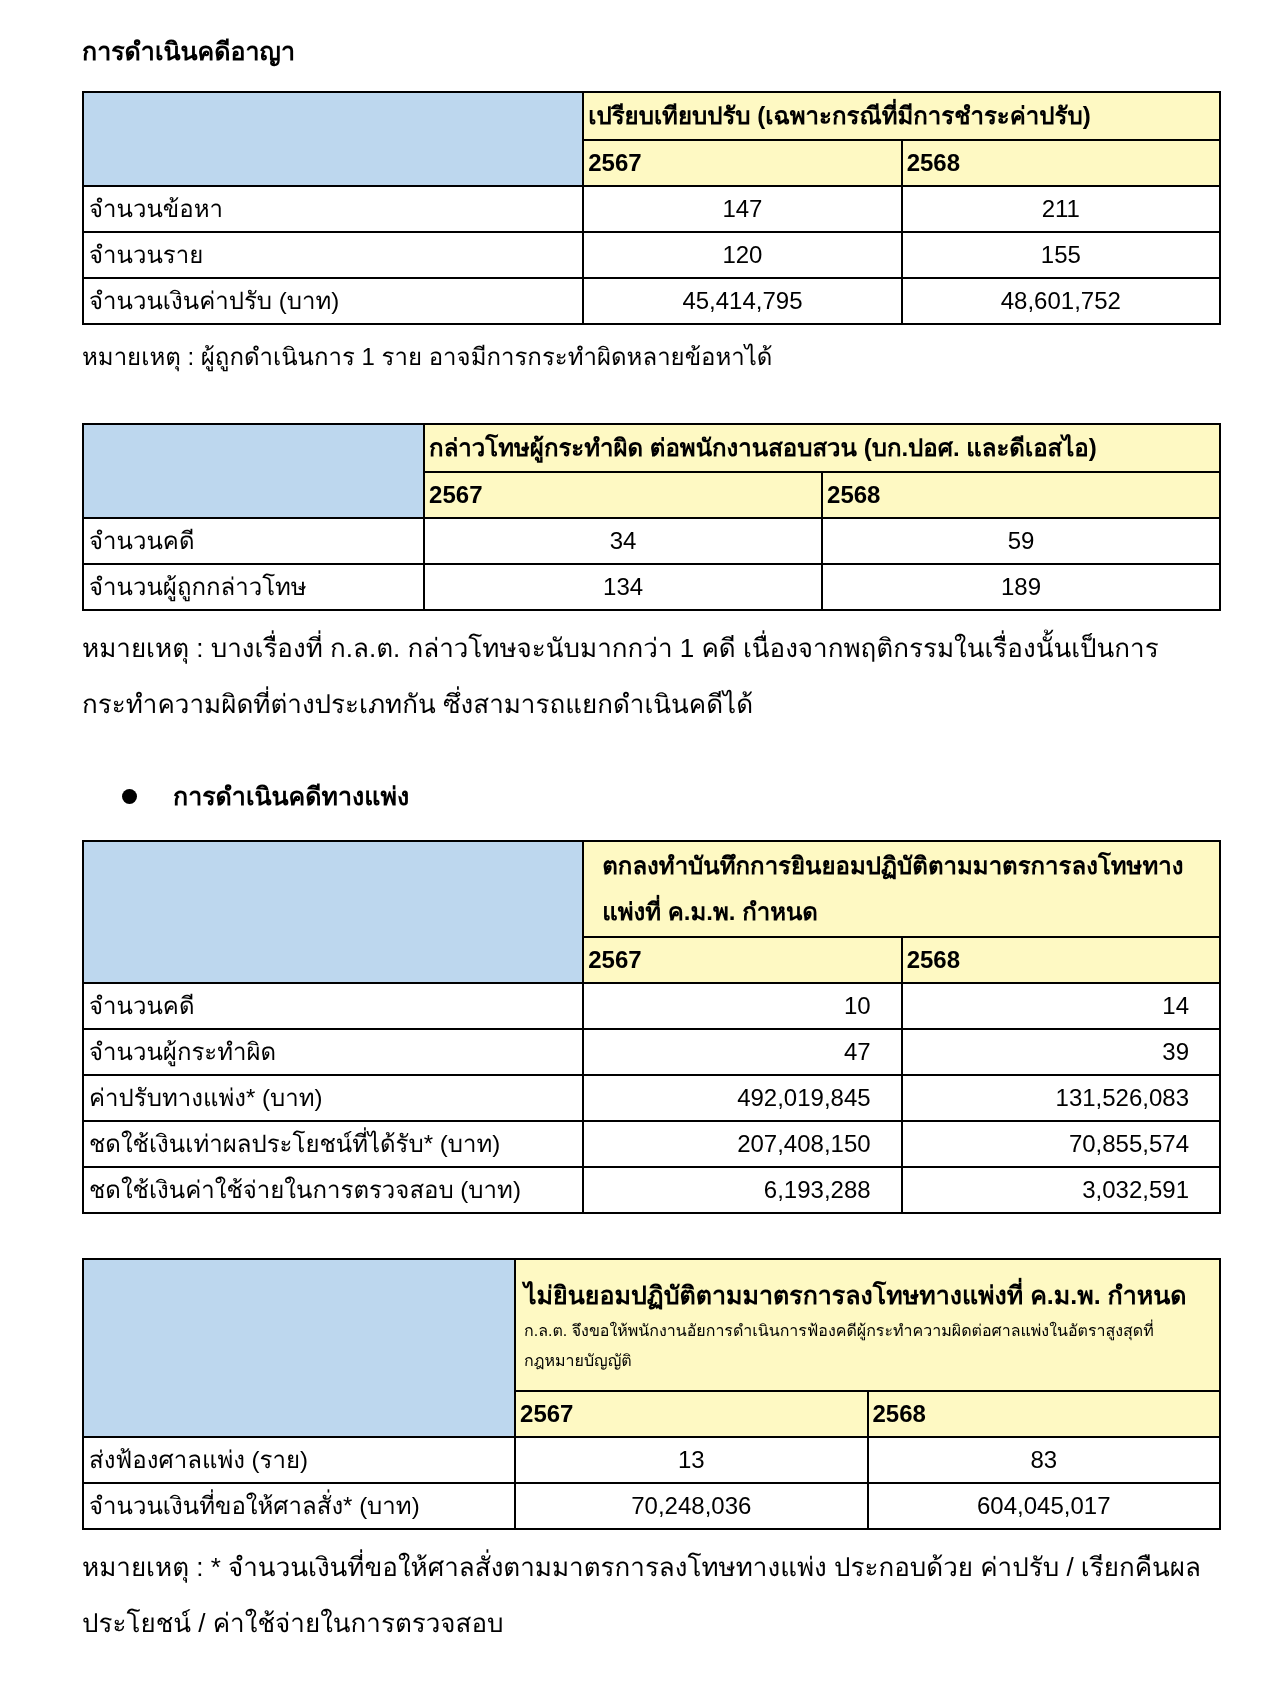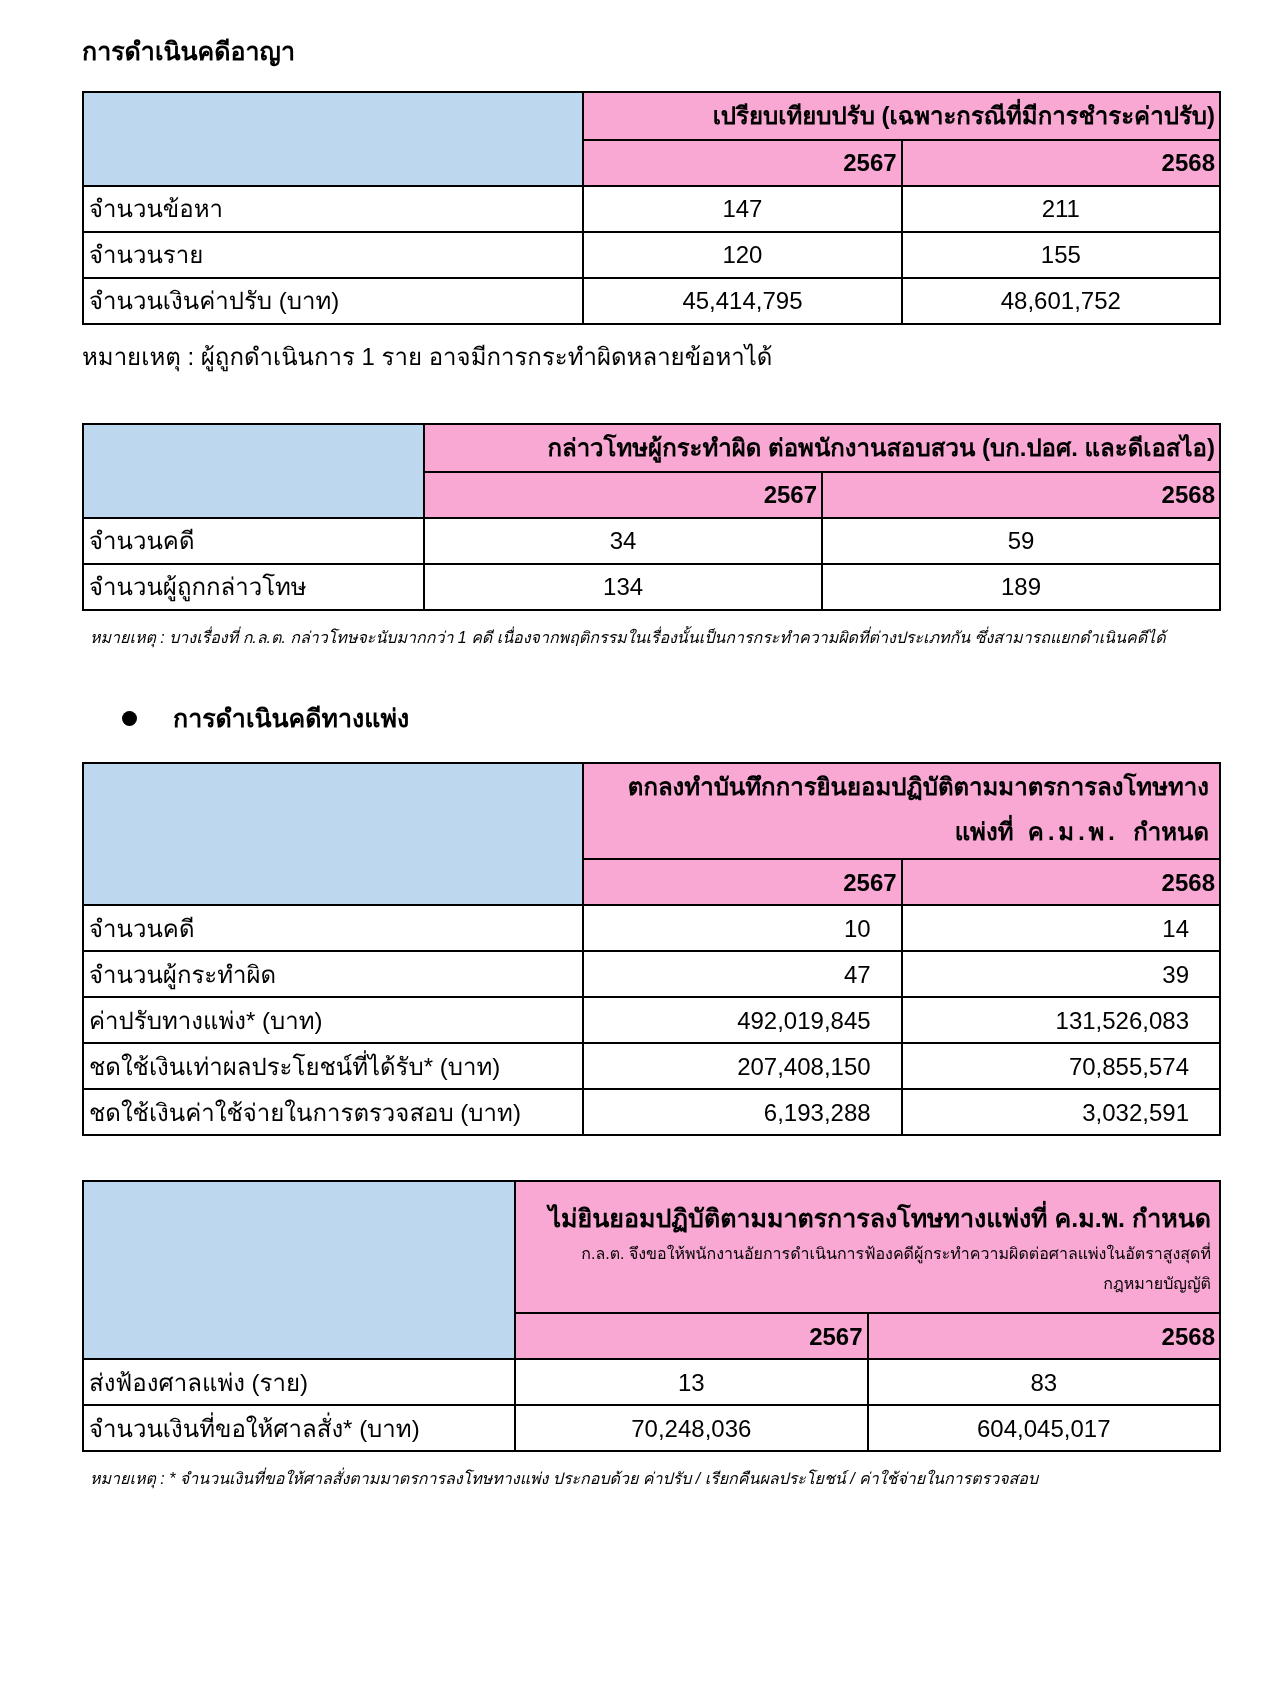--- a/index.html
+++ b/index.html
@@ -7,32 +7,32 @@
     width:1267px;height:1704px;box-sizing:border-box;
     padding:34px 46px 0 82px;
     background:#fff;color:#000;
     font-family:"Liberation Sans","DejaVu Sans",sans-serif;
     font-size:24px;line-height:1.4;
     overflow:hidden;
   }
   .doc-title{font-weight:bold;font-size:25px;margin:0 0 13px 0;}
   table{border-collapse:collapse;width:100%;table-layout:fixed;}
   td{border:2px solid #000;box-sizing:border-box;padding:0 4px;vertical-align:middle;}
-  .head{background:#f9a8d4;font-weight:bold;text-align:right;}
+  .head{background:#fef9c3;font-weight:bold;text-align:left;}
   .head-main{height:48px;font-size:24px;}
-  .head-main-tall{height:96px;font-size:24px;line-height:1.9;padding:0 10px;font-family:Liberation Mono, monospace;}
+  .head-main-tall{height:96px;font-size:24px;line-height:1.9;padding:0 18px;}
   .head-main-x3{height:132px;padding:2px 8px;}
   .hm-line1{font-weight:bold;font-size:25px;line-height:1.7;}
   .hm-sub{font-weight:normal;font-size:16px;line-height:1.85;}
   .head-year{height:46px;font-size:24px;}
   .lbl{height:46px;text-align:left;padding-left:5px;font-weight:normal;white-space:nowrap;overflow:hidden;}
   .val{height:46px;text-align:center;font-weight:normal;}
   .val-r{height:46px;text-align:right;padding-right:30px;font-weight:normal;}
   .blank-corner{background:#BDD7EE;}
-  .note{margin:10px 0 0 8px;line-height:2.15;font-size:16px;font-style:italic;}
+  .note{margin:10px 0 0 0;line-height:2.15;font-size:26px;}
   .note-tight{margin:8px 0 0 0;line-height:2.0;font-size:24px;}
   .sp-t1{margin-top:22px;}
   .sp-t2{margin-top:42px;}
   .sp-t3{margin-top:26px;}
   .sp-t4{margin-top:44px;}
   .bullet-heading{margin:46px 0 0 0;padding-left:40px;display:flex;align-items:center;gap:36px;font-weight:bold;font-size:25px;}
   .bullet-dot{width:15px;height:15px;border-radius:50%;background:#000;flex:0 0 auto;}
   col.c-lbl44{width:44%;} col.c-yr28{width:28%;}
   col.c-lbl30{width:30%;} col.c-yr35{width:35%;}
   col.c-lbl38{width:38%;} col.c-yr31{width:31%;}

